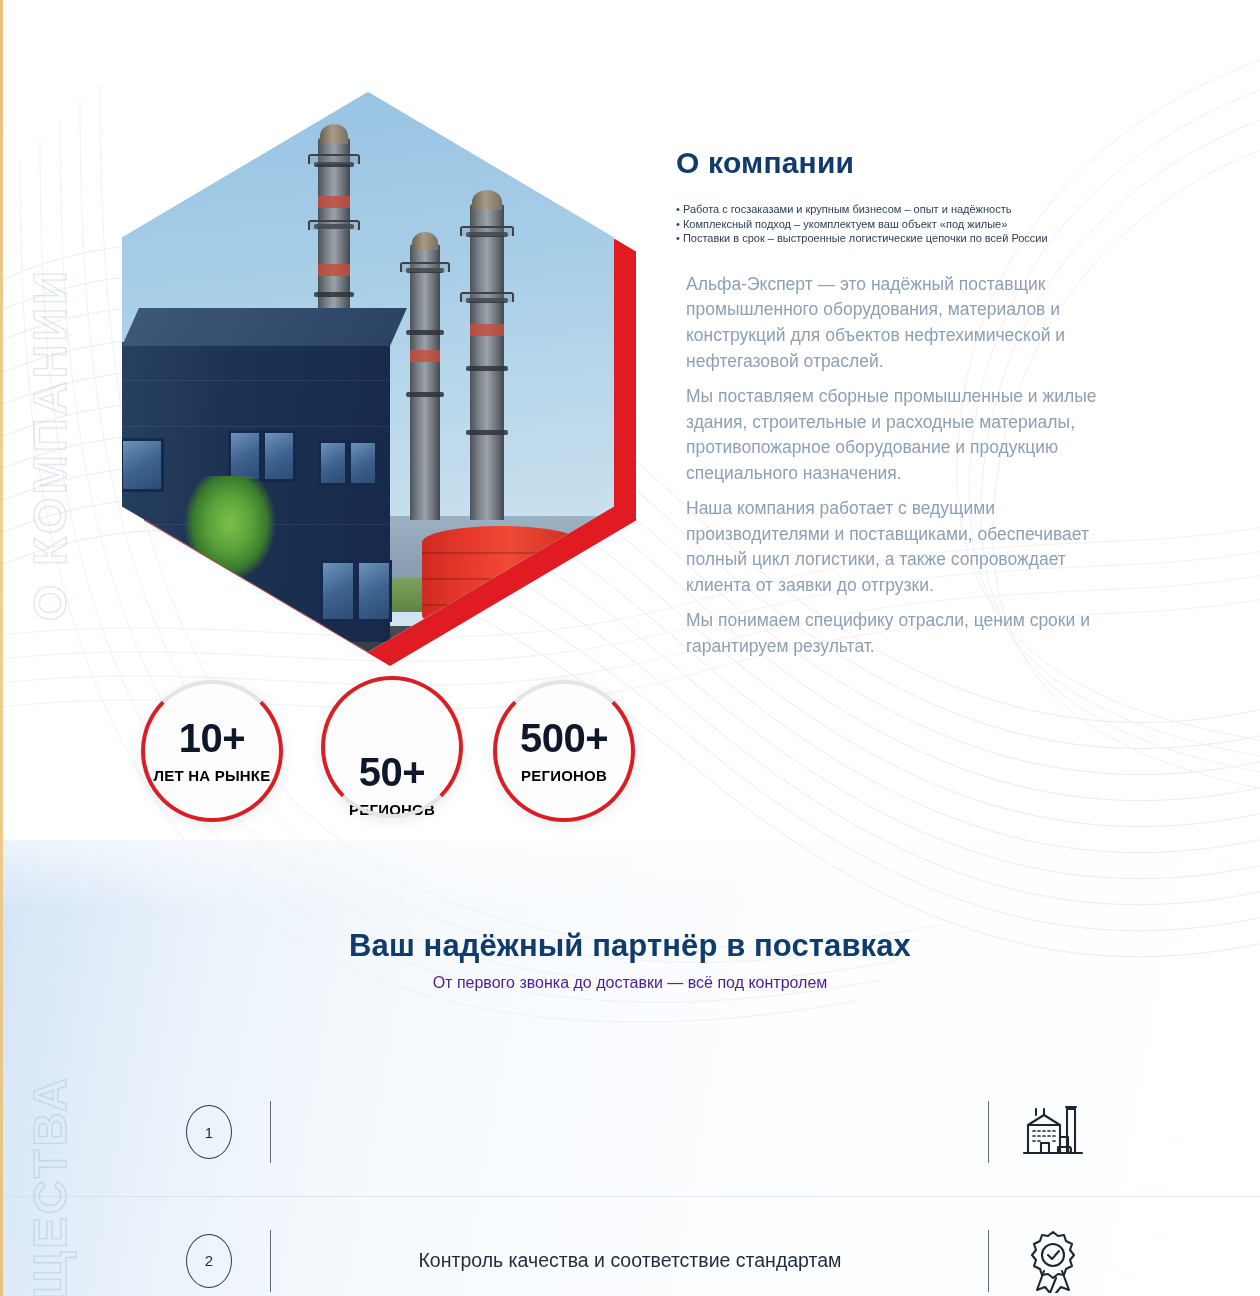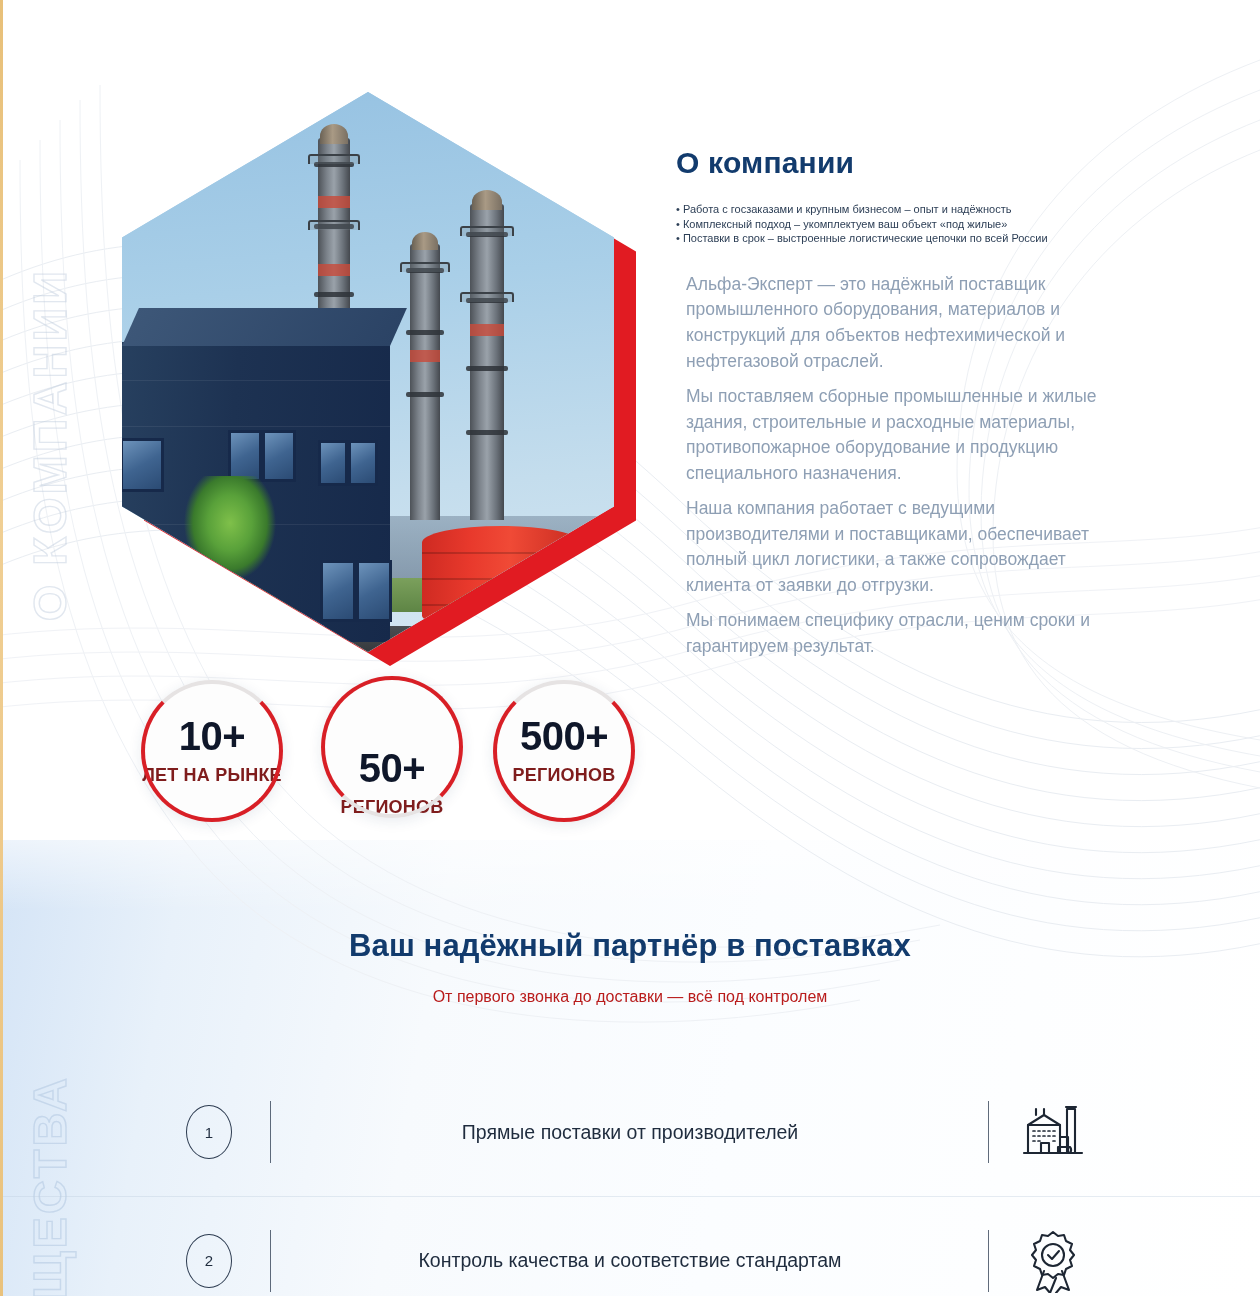--- a/index.html
+++ b/index.html
@@ -237,44 +237,44 @@
   }
   .stat-num {
     font-size: 40px;
     font-weight: 800;
     color: #0f172a;
     line-height: 1;
     margin-bottom: 9px;
     letter-spacing: -.5px;
   }
   .stat-lbl {
-    font-size: 18px;
+    font-size: 15px;
     font-weight: 700;
-    color: #7f1d1d;
+    color: #000000;
     letter-spacing: .2px;
     white-space: nowrap;
   }
 
   
   .partner {
     position: absolute;
     left: 0; right: 0; top: 928px;
     text-align: center;
     z-index: 4;
   }
   .partner-title {
     font-size: 31px;
     font-weight: 800;
     color: #123b6d;
     letter-spacing: .1px;
   }
   .partner-sub {
-    margin-top: 24px;
+    margin-top: 10px;
     font-size: 16px;
-    color: #b91c1c;
+    color: #4c1d95;
   }
 
   
   .adv-list {
     position: absolute;
     left: 0; right: 0; top: 1068px;
     z-index: 4;
   }
   .adv-row {
     position: relative;
@@ -467,21 +467,20 @@
 <section class="partner">
   <h2 class="partner-title">Ваш надёжный партнёр в поставках</h2>
   <div class="partner-sub">От первого звонка до доставки — всё под контролем</div>
 </section>
 
 <div class="adv-list">
 
   <div class="adv-row">
     <div class="adv-num">1</div>
     <div class="adv-divider-l"></div>
-    <div class="adv-text">Прямые поставки от производителей</div>
     <div class="adv-divider-r"></div>
     <div class="adv-icon">
       <svg width="62" height="58" viewBox="0 0 62 58" fill="none" stroke="#1d2633" stroke-width="2.1" stroke-linejoin="round" stroke-linecap="round">
         <path d="M6 50 V22 L22 12 L38 22 V50 Z"></path>
         <path d="M6 22 H38"></path>
         <path d="M14 12 V6 M22 12 V6"></path>
         <path d="M45 50 V6 h8 V50"></path>
         <path d="M44 4 h10"></path>
         <path d="M38 34 h8 v16 h-8"></path>
         <rect x="19" y="40" width="8" height="10"></rect>

